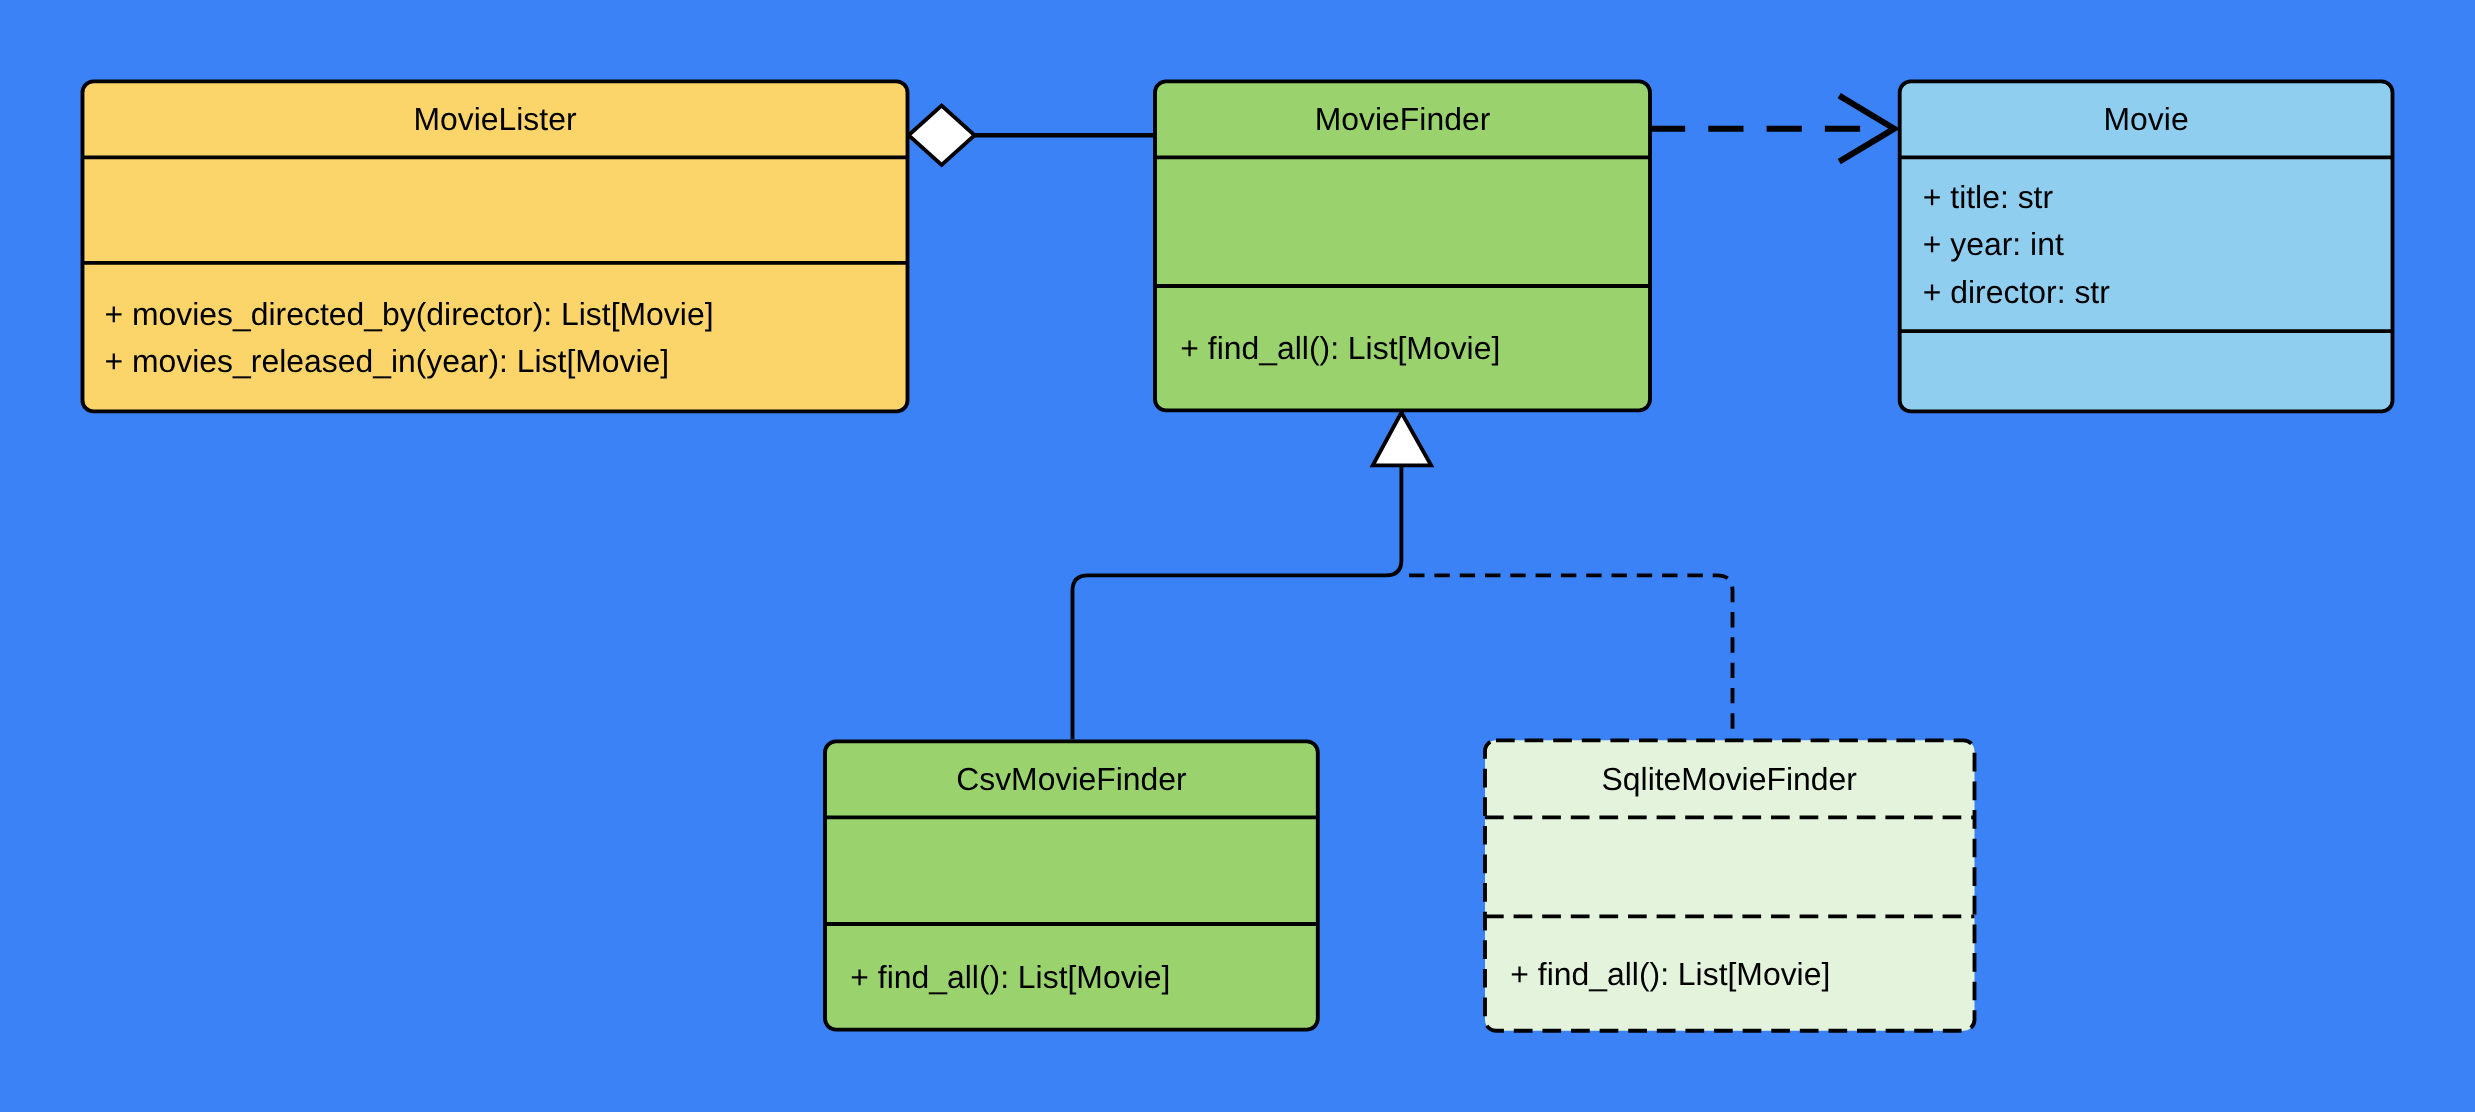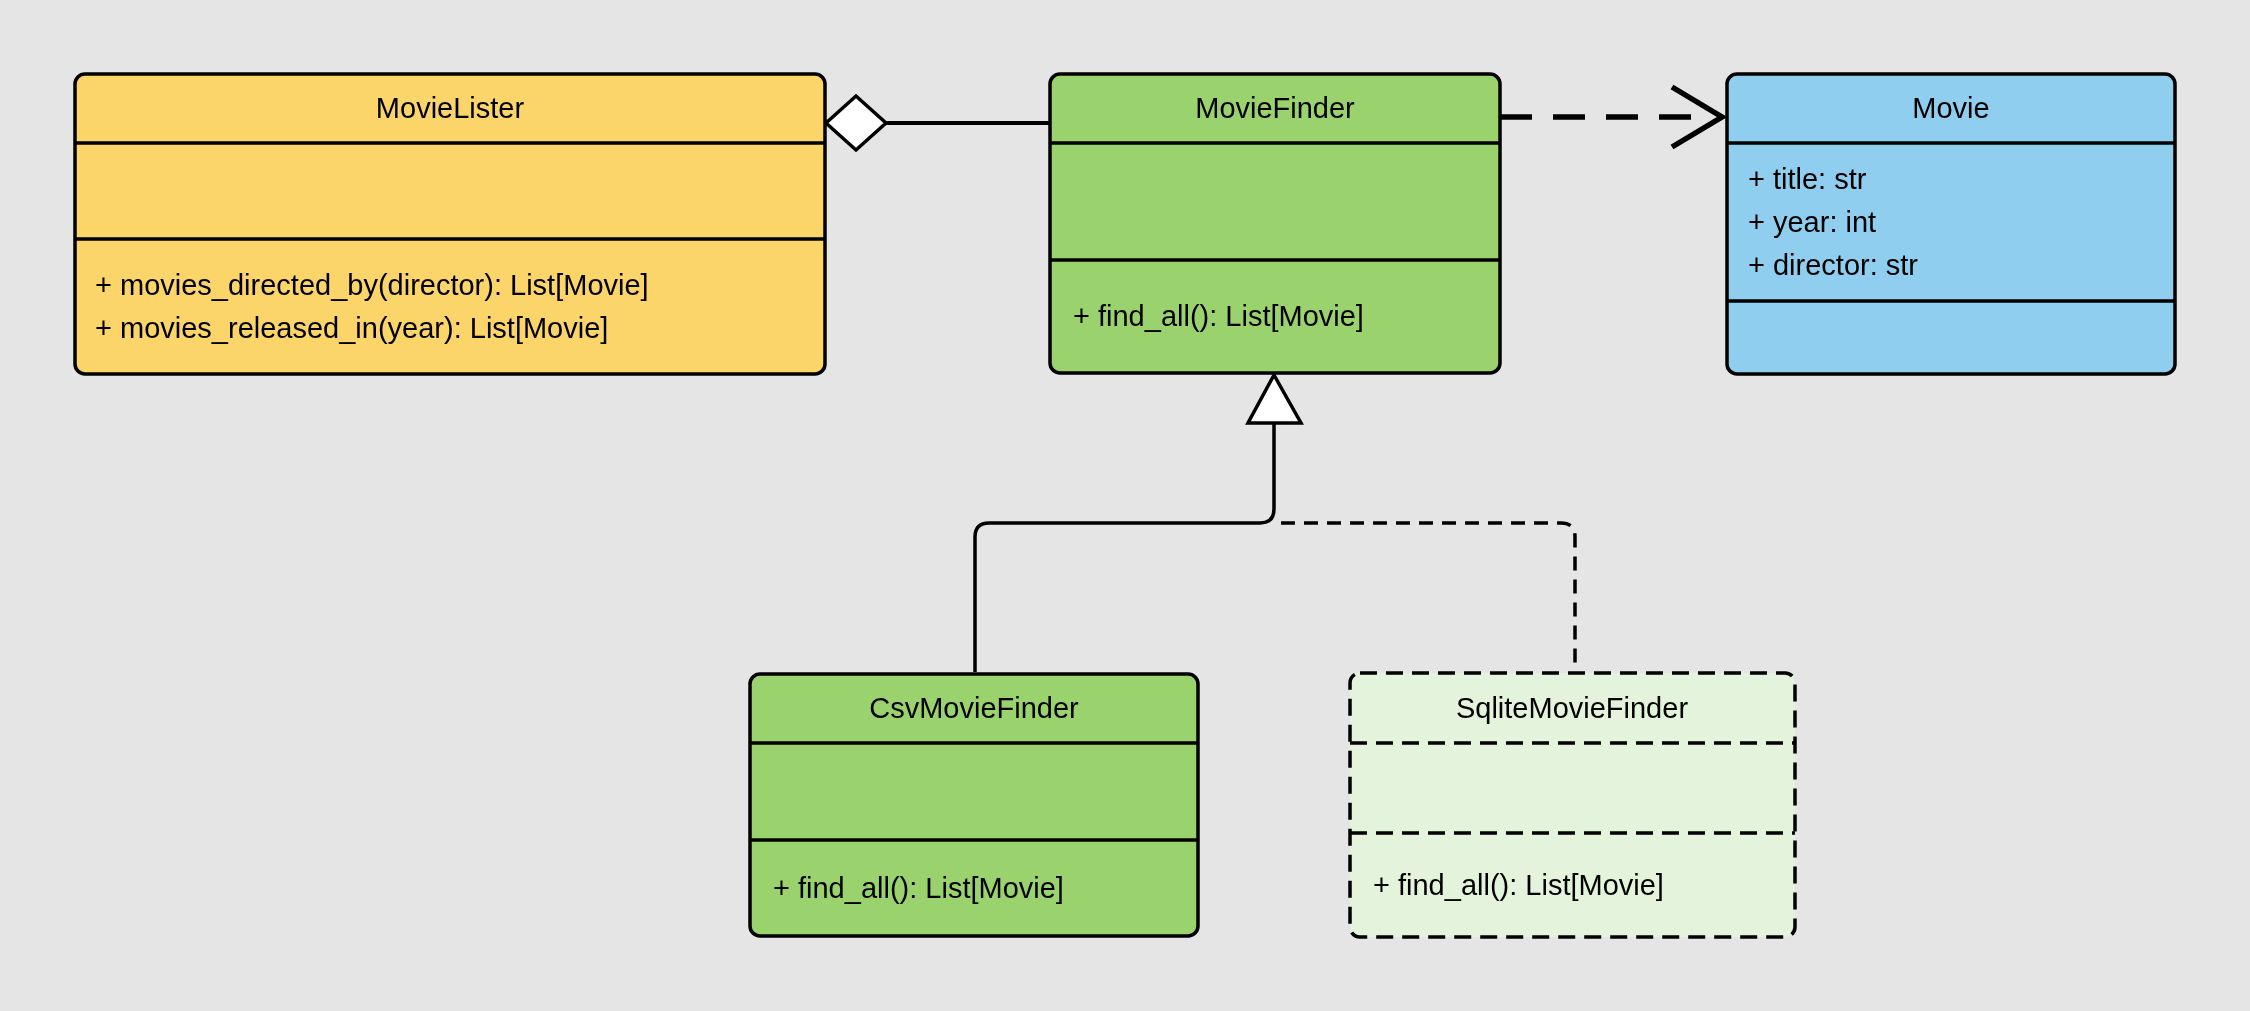--- a/index.html
+++ b/index.html
@@ -4,21 +4,21 @@
 <style>
   html, body {
     margin: 0;
     padding: 0;
     background: #ffffff;
   }
   .stage {
     position: relative;
     width: 2250px;
     height: 1011px;
-    background: #e5e5e5;
+    background: #3b82f6;
     overflow: hidden;
   }
   svg.diagram {
     display: block;
     width: 2250px;
     height: 1011px;
     font-family: "Liberation Sans", sans-serif;
   }
   .cls-title {
     font-size: 29px;

